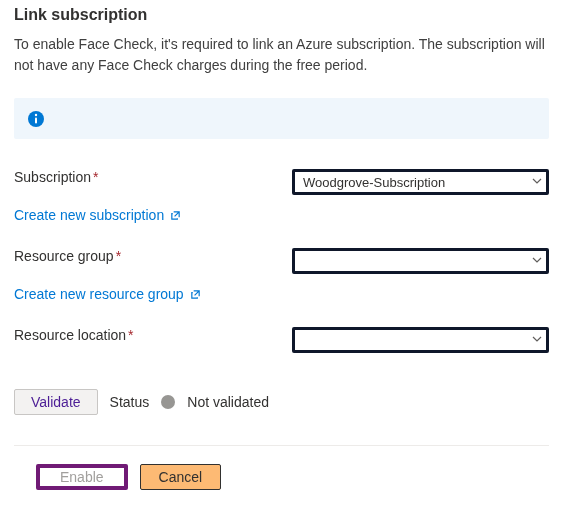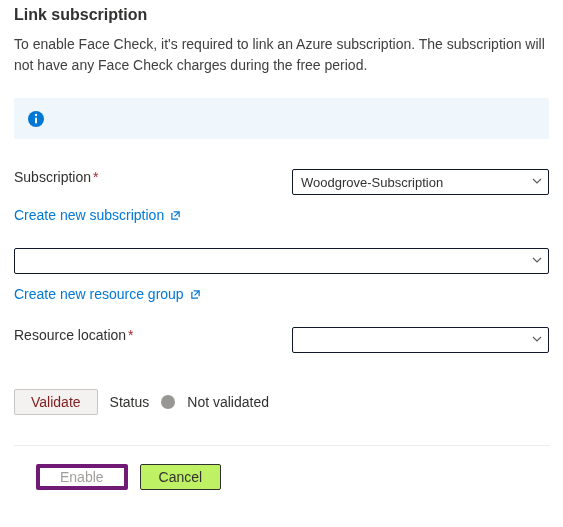--- a/index.html
+++ b/index.html
@@ -59,21 +59,21 @@
     color: #323130;
   }
   .req { color: #a4262c; margin-left: 2px; }
   .select-wrap {
     flex: 1 1 auto;
     position: relative;
   }
   .select {
     width: 100%;
     height: 26px;
-    border: 1px solid #0f172a;
+    border: 3px solid #0f172a;
     border-radius: 2px;
     padding: 0 28px 0 8px;
     font-size: 13px;
     color: #323130;
     background: #fff;
     display: flex;
     align-items: center;
     cursor: pointer;
   }
   .chevron {
@@ -104,21 +104,21 @@
     font-family: inherit;
     font-size: 14px;
     height: 26px;
     padding: 0 16px;
     border-radius: 2px;
     cursor: pointer;
     background: #fff;
   }
   .btn-validate {
     border: 1px solid #c8c6c4;
-    color: #7f1d1d;
+    color: #4c1d95;
     background: #f3f2f1;
     cursor: default;
   }
   .status-label {
     font-size: 14px;
     color: #323130;
   }
   .status-dot {
     width: 14px;
     height: 14px;
@@ -143,21 +143,21 @@
   .btn-enable {
     border: 4px solid #701a75;
     color: #a19f9d;
     background: #fff;
     cursor: default;
     padding: 0 20px;
   }
   .btn-cancel {
     border: 1px solid #323130;
     color: #323130;
-    background: #bef264;
+    background: #fdba74;
     padding: 0 18px;
   }
 </style>
 </head>
 <body>
 
 <h2 class="title">Link subscription</h2>
 
 <p class="intro">To enable Face Check, it's required to link an Azure subscription. The subscription will not have any Face Check charges during the free period.</p>
 
@@ -190,20 +190,23 @@
   <a class="az-link">
     <span>Create new subscription</span>
     <span class="ext-icon"><svg width="11" height="11" viewBox="0 0 12 12">
           <path d="M4 2h6v6M10 2L5 7" stroke="#0078d4" stroke-width="1.3" fill="none"></path>
           <path d="M8 9v1H2V4h1" stroke="#0078d4" stroke-width="1.3" fill="none"></path>
         </svg></span>
   </a>
 </div>
 
 <div class="form-row">
+  <div class="form-label">
+    <span>Resource group</span><span class="req">*</span>
+  </div>
   <div class="select-wrap">
     <div class="select">
       <span></span>
     </div>
     <span class="chevron">
       <svg width="12" height="12" viewBox="0 0 12 12">
           <path d="M2 4l4 4 4-4" stroke="#605e5c" stroke-width="1.2" fill="none"></path>
         </svg>
     </span>
   </div>

